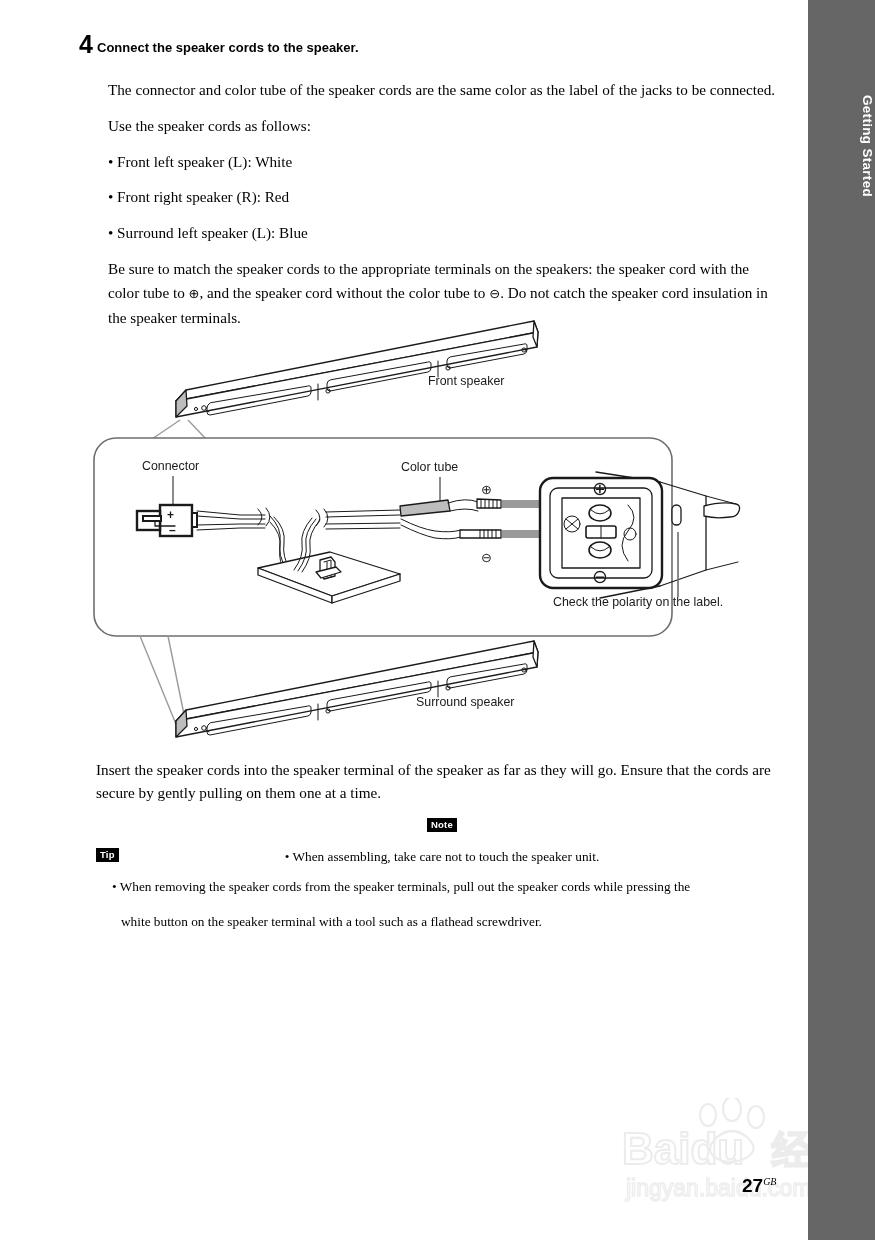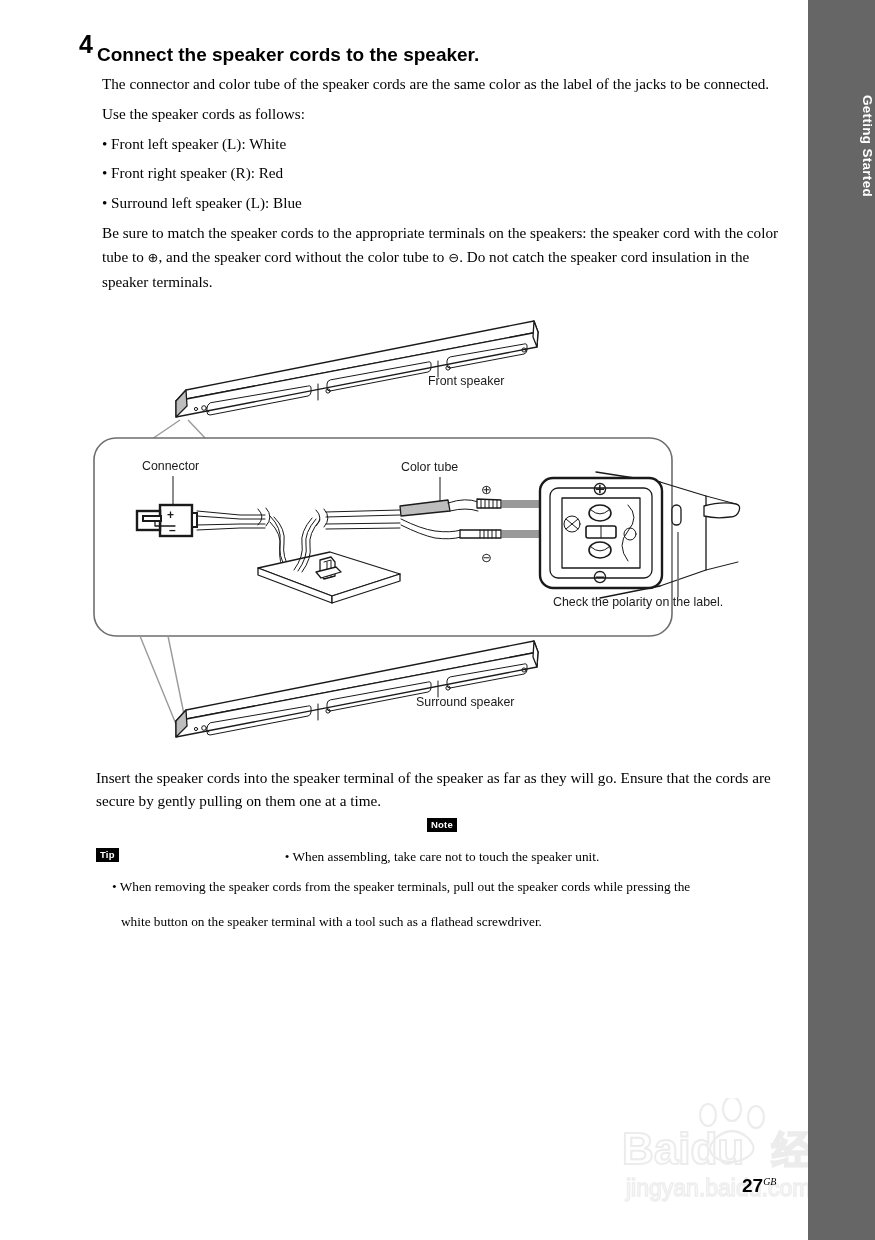--- a/index.html
+++ b/index.html
@@ -62,38 +62,38 @@
     left: 0;
     top: 0;
     font-family: "Liberation Sans", "DejaVu Sans", sans-serif;
     font-weight: bold;
     font-size: 25px;
     line-height: 25px;
   }
   #step-heading {
     position: absolute;
     left: 18px;
-    top: 15px;
+    top: 8px;
     font-family: "Liberation Sans", "DejaVu Sans", sans-serif;
     font-weight: bold;
-    font-size: 19px;
+    font-size: 13px;
     line-height: 16px;
   }
 
   
   #body-text {
     position: absolute;
     left: 96px;
     top: 66px;
     width: 692px;
     font-size: 15.2px;
     line-height: 23.8px;
   }
   #body-text p {
-    margin: 6px;
+    margin: 12px;
   }
   .bullet-line {
     margin: 0;
   }
   .sym {
     font-family: "DejaVu Sans", sans-serif;
     font-size: 13px;
   }
 
   
@@ -109,21 +109,20 @@
   }
 
   
   #after-figure {
     position: absolute;
     left: 96px;
     top: 758px;
     width: 692px;
     font-size: 15.2px;
     line-height: 23.2px;
-    margin-top: 8px;
   }
   #after-figure p { margin: 0; }
 
   
   .callout {
     position: absolute;
     left: 96px;
     width: 692px;
   }
   #note-block { top: 814px; text-align: center; }

